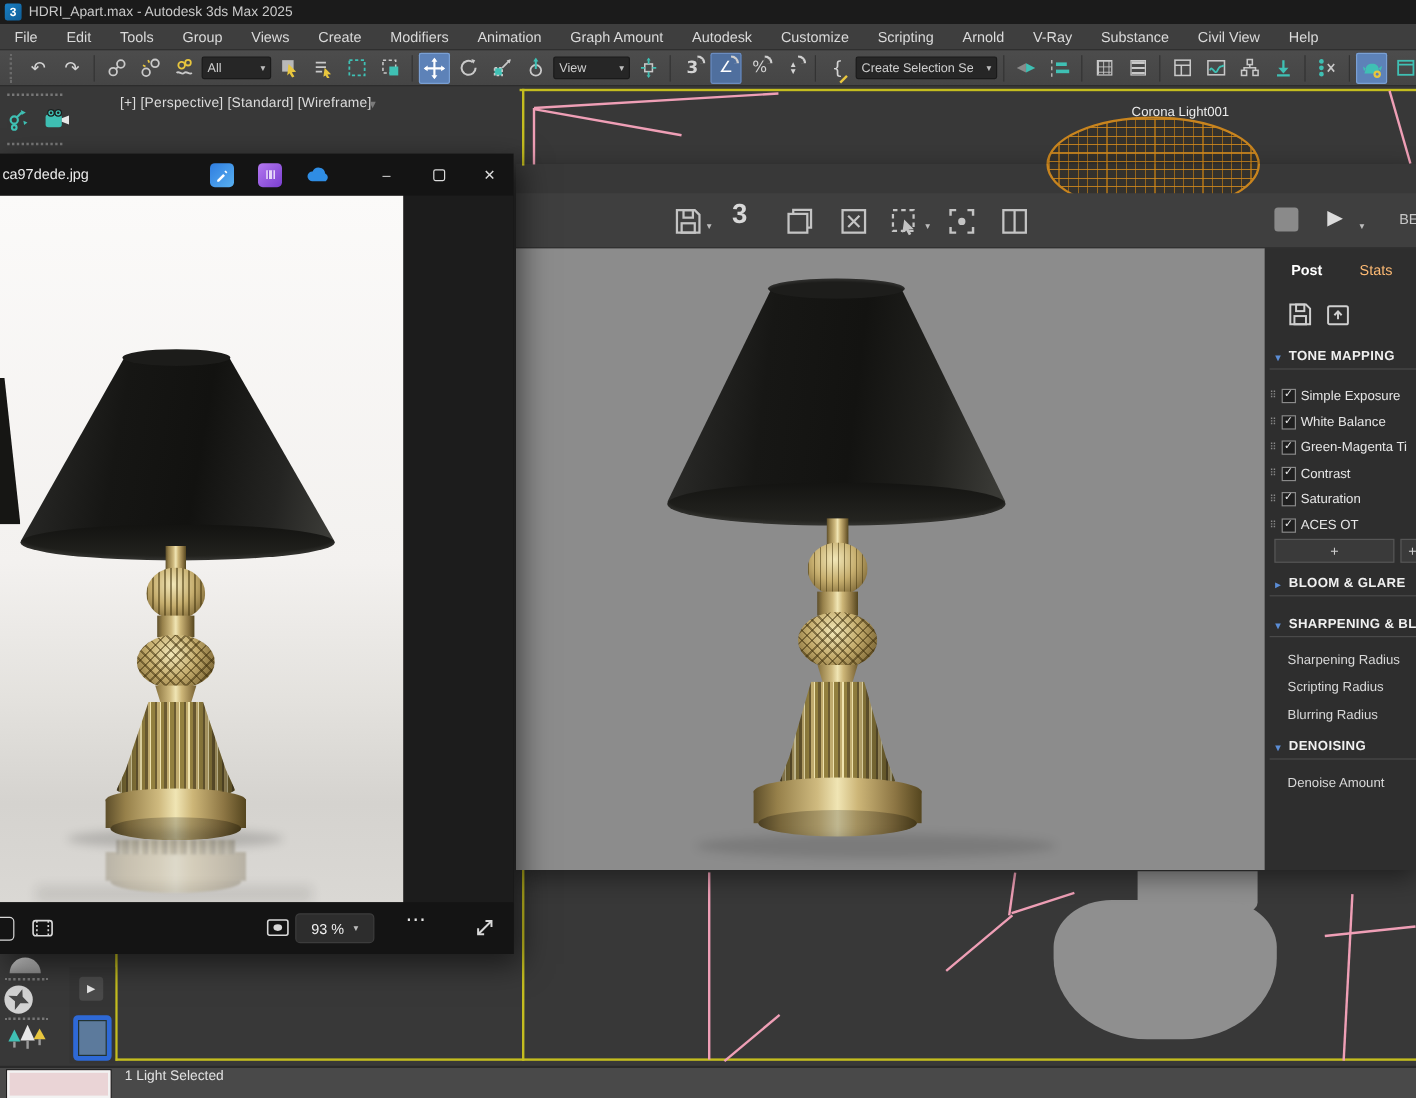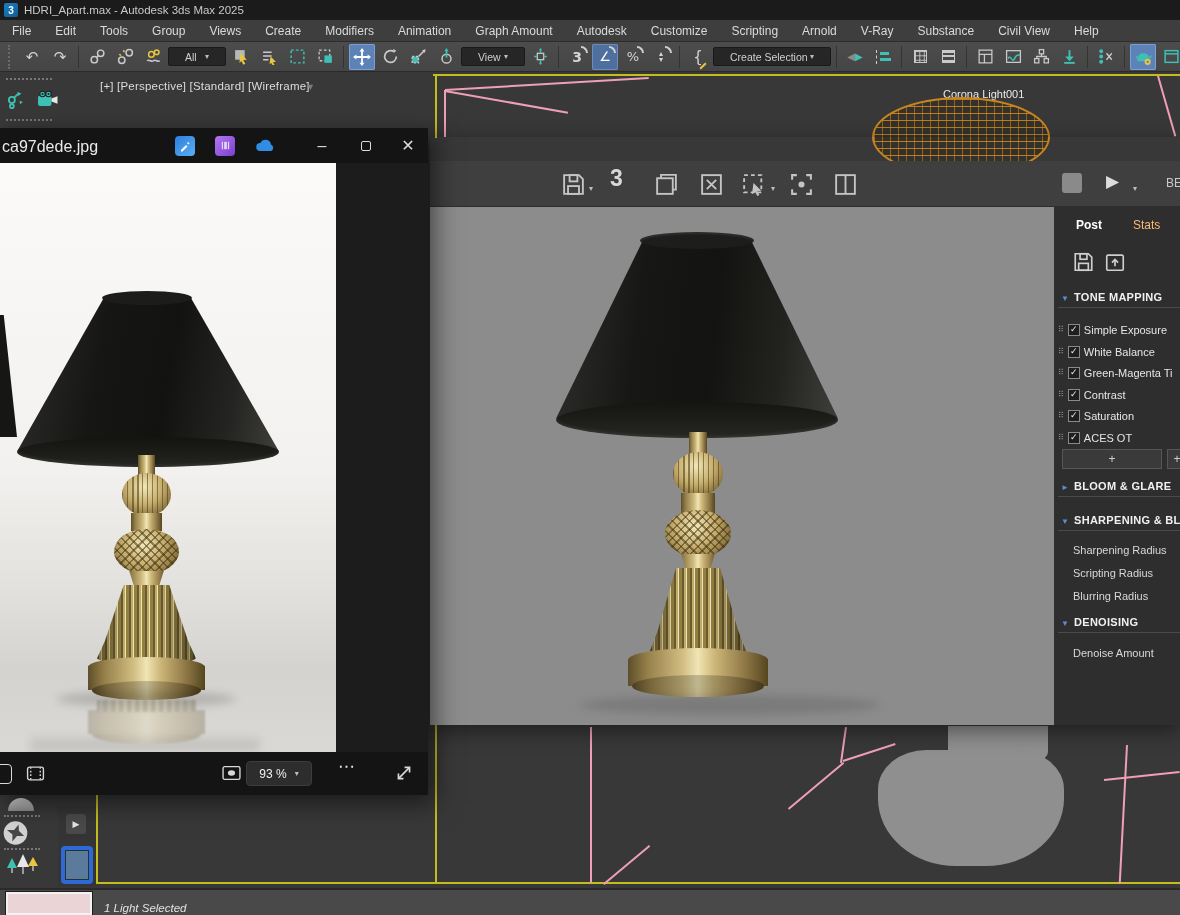--- a/index.html
+++ b/index.html
@@ -10,21 +10,21 @@
   
   .titlebar{position:absolute;left:0;top:0;width:1180px;height:20px;background:#1b1b1b;display:flex;align-items:center;gap:6px;padding-left:4px;color:#c9c9c9;font-size:11.5px;}
   .maxlogo{width:14px;height:14px;border-radius:2px;background:linear-gradient(135deg,#1a7fc4,#0e5d96);color:#fff;font-weight:bold;font-size:10px;display:flex;align-items:center;justify-content:center;}
   .menubar{position:absolute;left:0;top:20px;width:1180px;height:22px;background:#3e3e3e;display:flex;align-items:center;border-bottom:1px solid #2c2c2c;}
   .menubar span{padding:0 12px;line-height:22px;color:#dadada;font-size:12px;cursor:default;}
   .toolbar{position:absolute;left:0;top:42px;width:1180px;height:30px;background:linear-gradient(#4c4c4c,#454545);display:flex;align-items:center;gap:2px;padding-left:8px;border-bottom:1px solid #2a2a2a;overflow:hidden;}
   .tbtn{width:26px;height:26px;display:flex;align-items:center;justify-content:center;border-radius:2px;flex:0 0 auto;position:relative;}
   .tbtn.hl{background:#5d82b8;box-shadow:inset 0 0 0 1px #7aa0d4;}
   .tsep{width:1px;height:22px;background:#333;margin:0 3px;flex:0 0 auto;}
   .grip{width:5px;height:24px;border-left:2px dotted #6a6a6a;margin-right:4px;flex:0 0 auto;}
-  .selfield{height:19px;background:#262626;border:1px solid #1a1a1a;border-radius:2px;display:flex;align-items:center;justify-content:space-between;padding:0 16px;color:#cfcfcf;font-size:10.5px;flex:0 0 auto;}
+  .selfield{height:19px;background:#262626;border:1px solid #1a1a1a;border-radius:2px;display:flex;align-items:center;justify-content:space-between;padding:0 4px;color:#cfcfcf;font-size:10.5px;flex:0 0 auto;}
   .caret{font-size:8px;color:#bdbdbd;line-height:1;}
   .glyph{font-family:"DejaVu Sans",sans-serif;color:#d4d4d4;}
   .hook{position:absolute;right:2px;top:2px;width:7px;height:7px;border:2px solid #cfcfcf;border-bottom:none;border-left:none;border-radius:0 7px 0 0;}
 
   
   .gridicn{width:13px;height:13px;border:1px solid #c9c9c9;background-image:linear-gradient(#c9c9c9 1px,transparent 1px),linear-gradient(90deg,#c9c9c9 1px,transparent 1px);background-size:4.4px 4.4px;}
   .stackicn{width:13px;height:13px;border:1px solid #c9c9c9;background:repeating-linear-gradient(#c9c9c9 0 2px,transparent 2px 4.5px);}
   .alignicn{width:14px;height:14px;border-left:1px dashed #cfcfcf;position:relative;}
   .alignicn i{position:absolute;left:3px;width:9px;height:3px;background:#3fc0b4;}
 
@@ -42,21 +42,21 @@
   .dotline{width:46px;border-top:2px dotted #777;margin:2px 0 2px 4px;}
   .bstrip{position:absolute;left:0;top:722px;width:58px;}
   .hemi{width:26px;height:13px;border-radius:13px 13px 0 0;background:linear-gradient(#dcdcdc,#8a8a8a);margin:4px 0 4px 8px;}
   .minipanel{position:absolute;left:58px;top:734px;width:38px;height:80px;background:#353535;}
   .playbtn{position:absolute;left:8px;top:8px;width:20px;height:20px;background:#4a4a4a;border-radius:3px;color:#e6e6e6;font-size:9px;display:flex;align-items:center;justify-content:center;}
   .mthumb{position:absolute;left:3px;top:40px;width:32px;height:38px;background:#2e69d6;border-radius:4px;padding:4px;}
   .mthumb i{display:block;width:100%;height:100%;background:#5c7a9c;border:1px solid #233;}
 
   .statusbar{position:absolute;left:0;top:888px;width:1180px;height:27px;background:#494949;border-top:2px solid #2a2a2a;color:#e2e2e2;font-size:11.5px;}
   .swatch{position:absolute;left:6px;top:2px;width:86px;height:23px;background:#ead4d6;border:2px solid #f2f2f2;box-shadow:0 0 0 1px #1d1d1d;}
-  .statustext{position:absolute;left:104px;top:12px;font-style:italic;}
+  .statustext{position:absolute;left:104px;top:1px;}
 
   
   .vfb{position:absolute;left:430px;top:137px;width:750px;height:588px;box-shadow:0 6px 20px rgba(0,0,0,.45);}
   .vfb-title{position:absolute;left:0;top:0;width:750px;height:24px;background:#f2f2f2;color:#4a4a4a;font-size:11.5px;display:flex;align-items:center;padding-left:6px;}
   .vfb-tools{position:absolute;left:0;top:24px;width:750px;height:46px;background:#3f3f3f;border-bottom:1px solid #2e2e2e;}
   .vfb-tools .ic{position:absolute;top:11px;color:#c4c4c4;}
   .vfb-img{position:absolute;left:0;top:70px;width:624px;height:518px;background:#8c8c8c;overflow:hidden;}
   .vfb-panel{position:absolute;left:624px;top:70px;width:126px;height:518px;background:#2e2e2e;overflow:hidden;font-size:11px;color:#e2e2e2;}
   .ptab{position:absolute;top:11px;font-size:12px;}
   .sechead{position:absolute;left:6px;font-weight:bold;font-size:11px;color:#f0f0f0;letter-spacing:.3px;white-space:nowrap;}
@@ -72,21 +72,21 @@
 
   
   .shade-cone{position:absolute;inset:0;background:linear-gradient(97deg,#30302e 0%,#171715 30%,#131311 55%,#22221f 78%,#3a3a36 96%);}
   .goldv{background:linear-gradient(90deg,#5e4f2b 0%,#96804a 14%,#cfba7f 38%,#f0e5b4 50%,#cdb678 62%,#8d7644 84%,#55461f 100%);}
   .ribbed{background:repeating-linear-gradient(90deg,rgba(70,55,15,.55) 0 1.5px,transparent 1.5px 5px),radial-gradient(circle at 45% 32%,#f2e7b8,#c6ae6e 45%,#8a7440 75%,#5c4c24 100%);}
   .diamond{background:repeating-linear-gradient(45deg,rgba(60,45,10,.5) 0 1.5px,transparent 1.5px 6px),repeating-linear-gradient(-45deg,rgba(60,45,10,.5) 0 1.5px,transparent 1.5px 6px),radial-gradient(circle at 45% 35%,#f2e7b8,#c3ab6c 45%,#8a7440 75%,#5c4c24);}
   .fluted{background:linear-gradient(90deg,rgba(0,0,0,.38),rgba(0,0,0,0) 28%,rgba(0,0,0,0) 62%,rgba(0,0,0,.42)),repeating-linear-gradient(90deg,#6b5b31 0 2px,#c0ab6e 2px 4px,#efe3ae 4px 5px,#93803f 5px 8px);}
 
   
   .photos{position:absolute;left:0;top:128px;width:428px;height:667px;background:#141414;box-shadow:6px 8px 24px rgba(0,0,0,.55);}
-  .ph-title{position:absolute;left:0;top:0;width:428px;height:35px;color:#eaeaea;font-size:16px;}
+  .ph-title{position:absolute;left:0;top:0;width:428px;height:35px;color:#eaeaea;font-size:12px;}
   .ph-btn{position:absolute;top:0;height:35px;display:flex;align-items:center;justify-content:center;color:#dcdcdc;}
   .ph-img{position:absolute;left:0;top:35px;width:428px;height:589px;background:#1c1c1c;overflow:hidden;}
   .photo{position:absolute;left:0;top:0;width:336px;height:589px;background:linear-gradient(180deg,#fbfaf9 0%,#f3f1ef 52%,#e3e1dd 72%,#d5d3cf 86%,#dad8d4 100%);overflow:hidden;}
   .ph-bar{position:absolute;left:0;top:624px;width:428px;height:43px;background:#141414;display:flex;align-items:center;color:#e0e0e0;}
   .zoompill{position:absolute;left:246px;top:9px;width:66px;height:25px;background:#2d2d2d;border:1px solid #3c3c3c;border-radius:4px;display:flex;align-items:center;justify-content:center;gap:8px;font-size:12px;color:#f0f0f0;}
 </style>
 </head>
 <body>
 
 <div class="stage">

